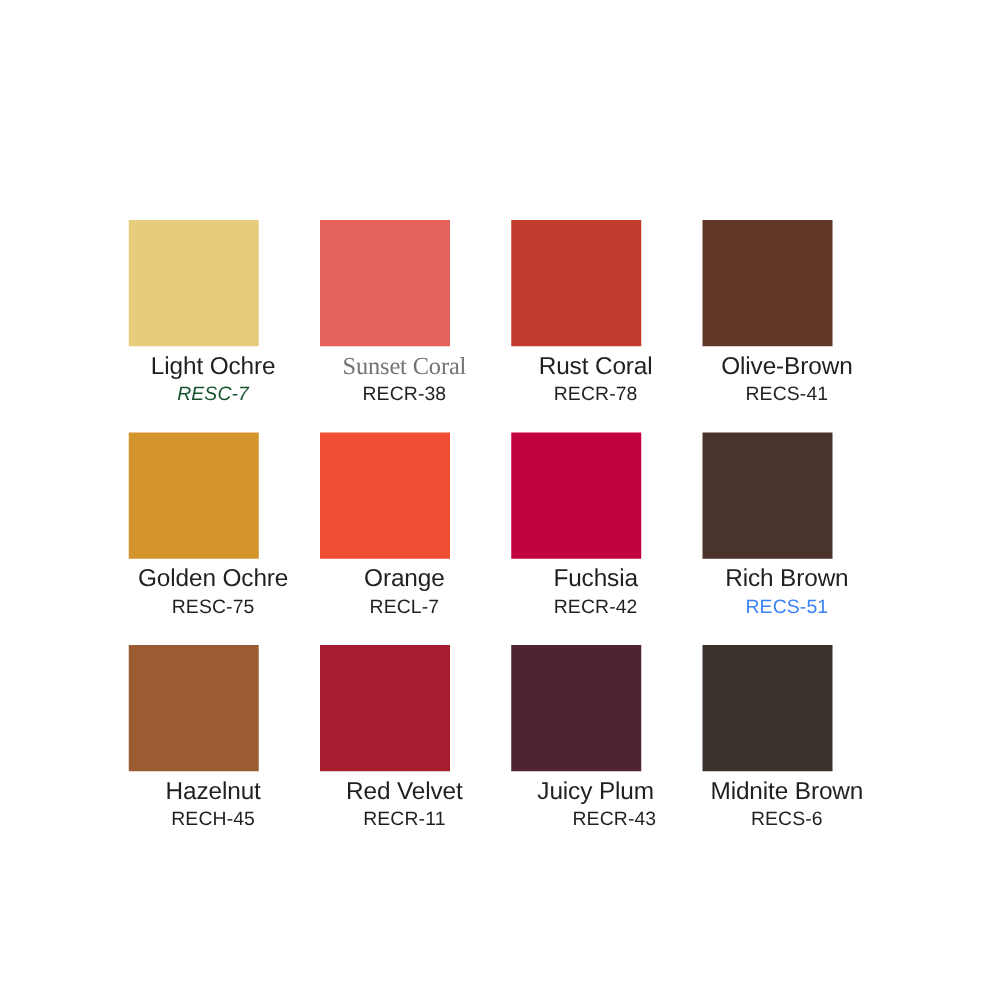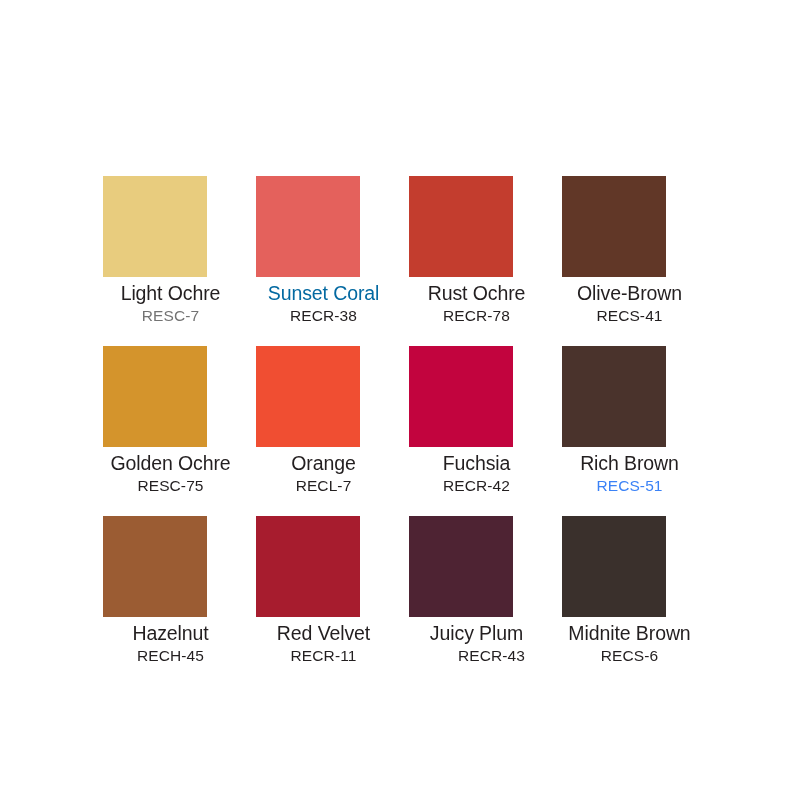--- a/index.html
+++ b/index.html
@@ -70,32 +70,32 @@
 </style>
 </head>
 <body style="background-color: rgb(255, 255, 255);">
 
 <div class="palette-sheet">
   <div class="swatch-grid">
 
     <div class="swatch-cell">
       <div class="swatch-chip" style="background-color: rgb(232, 204, 126);"></div>
       <div class="swatch-name" style="color: rgb(35, 31, 32);">Light Ochre</div>
-      <div class="swatch-code" style="color: #737373;">RESC-7</div>
+      <div class="swatch-code" style="color: #14532d; font-style: italic;">RESC-7</div>
     </div>
 
     <div class="swatch-cell">
       <div class="swatch-chip" style="background-color: rgb(228, 97, 92);"></div>
-      <div class="swatch-name" style="color: #0369a1;">Sunset Coral</div>
+      <div class="swatch-name" style="color: #737373; font-family: Liberation Serif, serif;">Sunset Coral</div>
       <div class="swatch-code" style="color: rgb(35, 31, 32);">RECR-38</div>
     </div>
 
     <div class="swatch-cell">
       <div class="swatch-chip" style="background-color: rgb(195, 61, 46);"></div>
-      <div class="swatch-name" style="color: rgb(35, 31, 32);">Rust Ochre</div>
+      <div class="swatch-name" style="color: rgb(35, 31, 32);">Rust Coral</div>
       <div class="swatch-code" style="color: rgb(35, 31, 32);">RECR-78</div>
     </div>
 
     <div class="swatch-cell">
       <div class="swatch-chip" style="background-color: rgb(97, 55, 39);"></div>
       <div class="swatch-name" style="color: rgb(35, 31, 32);">Olive-Brown</div>
       <div class="swatch-code" style="color: rgb(35, 31, 32);">RECS-41</div>
     </div>
 
     <div class="swatch-cell">

